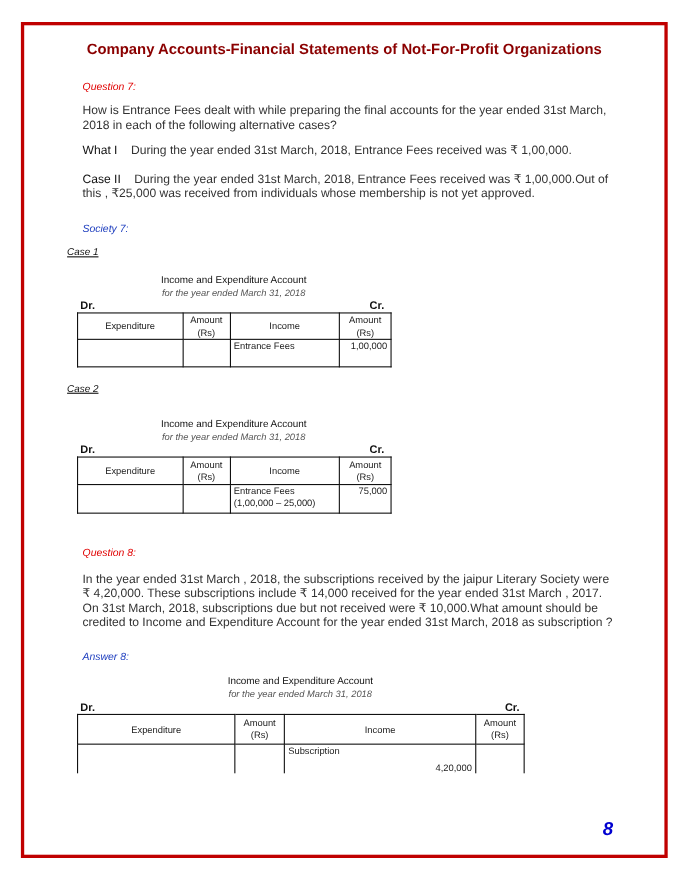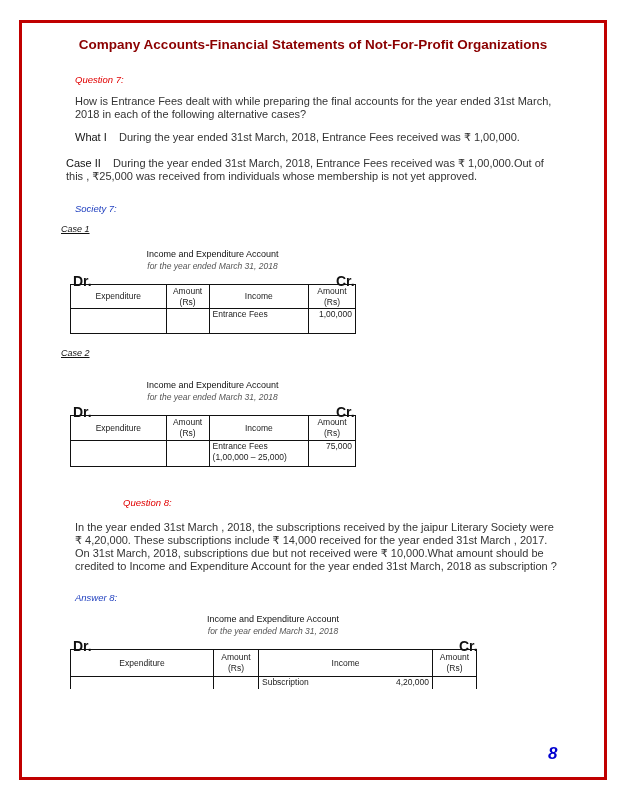--- a/index.html
+++ b/index.html
@@ -9,42 +9,42 @@
            border: 3px solid #c00000; box-sizing: content-box; }
   .abs { position: absolute; white-space: nowrap; }
   .title { left: 0; width: 626px; text-align: center; top: 37px; font-size: 13.5px;
            font-weight: bold; color: #8b0000; }
   .q-head { font-style: italic; color: #e00000; font-size: 9.5px; }
   .a-head { font-style: italic; color: #1f3fbf; font-size: 9.5px; }
   .para { font-size: 11px; color: #333; line-height: 13px; white-space: normal; }
   .case-lbl { font-style: italic; text-decoration: underline; font-size: 9px; color: #111; }
   .acct-title { font-size: 9px; color: #111; text-align: center; }
   .acct-sub { font-size: 8.5px; font-style: italic; color: #555; text-align: center; }
-  .drcr { font-size: 14px; font-weight: bold; color: #111; }
+  .drcr { font-size: 10px; font-weight: bold; color: #111; }
   table.ledger { position: absolute; border-collapse: collapse; font-size: 8.5px; color: #222; }
   table.ledger td { border: 1px solid #111; padding: 0 3px; vertical-align: middle; }
   table.ledger td.hd { text-align: center; line-height: 11px; }
   table.ledger td.num { text-align: right; vertical-align: top; }
   table.ledger td.txt { text-align: left; vertical-align: top; line-height: 11px; }
   .pagenum { font-size: 17px; font-weight: bold; font-style: italic; color: #0000d0; }
 </style>
 </head>
 <body>
 
 <div class="frame"></div>
 
 <div class="abs title">Company Accounts-Financial Statements of Not-For-Profit Organizations</div>
 
 <div class="abs q-head" style="left:75px; top:74px;">Question 7:</div>
 <div class="abs para" style="left:75px; top:95px; width:480px;">How is Entrance Fees dealt with while preparing the final accounts for the year ended 31st March, 2018 in each of the following alternative cases?</div>
 <div class="abs para" style="left:75px; top:131px; width:480px;">
   <span style="color:#111;">What I</span>&nbsp;&nbsp;&nbsp;
   <span>During the year ended 31st March, 2018, Entrance Fees received was ₹ 1,00,000.</span>
 </div>
-<div class="abs para" style="left:66px; top:157px; width:480px;">
+<div class="abs para" style="left:75px; top:157px; width:480px;">
   <span style="color:#111;">Case II</span>&nbsp;&nbsp;&nbsp;
   <span>During the year ended 31st March, 2018, Entrance Fees received was ₹ 1,00,000.Out of this , ₹25,000 was received from individuals whose membership is not yet approved.</span>
 </div>
 
 <div class="abs a-head" style="left:75px; top:203px;">Society 7:</div>
 
 <div class="abs case-lbl" style="left:61px; top:224px;">Case 1</div>
 <div class="abs acct-title" style="left:70px; width:285px; top:249px;">Income and Expenditure Account</div>
 <div class="abs acct-sub" style="left:70px; width:285px; top:261px;">for the year ended March 31, 2018</div>
 <div class="abs drcr" style="left:73px; top:273px;">Dr.</div>
@@ -84,41 +84,41 @@
     <td></td>
     <td class="txt">
       <div>Entrance Fees</div>
       <div>(1,00,000 – 25,000)</div>
     </td>
     <td class="num">75,000</td>
   </tr>
 </tbody>
   </table>
 
-<div class="abs q-head" style="left:75px; top:497px;margin-left:48px;">Question 8:</div>
+<div class="abs q-head" style="left:75px; top:497px;">Question 8:</div>
 <div class="abs para" style="left:75px; top:521px; width:485px;">In the year ended 31st March , 2018, the subscriptions  received by the jaipur Literary Society were ₹ 4,20,000. These subscriptions include ₹ 14,000 received for the year ended 31st March , 2017. On 31st March, 2018, subscriptions due but not received were ₹ 10,000.What amount should be credited to Income and Expenditure Account for the year ended 31st March, 2018 as subscription ?</div>
 
 <div class="abs a-head" style="left:75px; top:592px;">Answer 8:</div>
 <div class="abs acct-title" style="left:70px; width:406px; top:614px;">Income and Expenditure Account</div>
 <div class="abs acct-sub" style="left:70px; width:406px; top:626px;">for the year ended March 31, 2018</div>
 <div class="abs drcr" style="left:73px; top:638px;">Dr.</div>
 <div class="abs drcr" style="left:459px; top:638px;">Cr.</div>
 <table class="ledger" style="left:70px; top:649px; width:407px;">
   <tbody>
       <tr style="height:27px;">
     <td class="hd" style="width:136px;">Expenditure</td>
     <td class="hd" style="width:38px;">Amount (Rs)</td>
     <td class="hd" style="width:167px;">Income</td>
     <td class="hd" style="width:37px;">Amount (Rs)</td>
   </tr>
   <tr style="height:12px;">
     <td style="border-bottom:none;"></td>
     <td style="border-bottom:none;"></td>
     <td class="txt" style="border-bottom:none; line-height:10px;">
       <span>Subscription</span>
-      <span style="float:right;">4,20,000</span>
+      <span style="float:right;margin-top:16px;">4,20,000</span>
     </td>
     <td style="border-bottom:none;"></td>
   </tr>
 </tbody>
   </table>
 
 <div class="abs pagenum" style="left:548px; top:744px;">8</div>
 
 </body></html>

